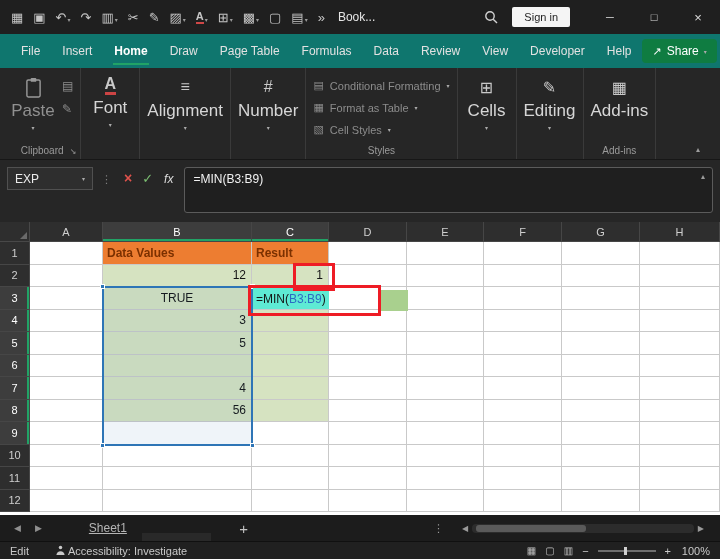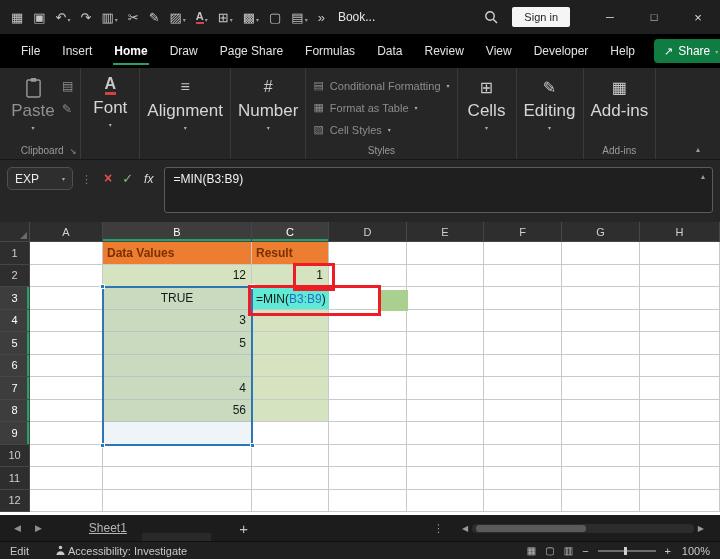--- a/index.html
+++ b/index.html
@@ -20,21 +20,21 @@
   .fc{border-bottom:2px solid #cf4747;font-size:11px;font-weight:bold;}
   .win-title{color:#e6e6e6;font-size:12px;margin-left:8px;white-space:nowrap;}
   .search-btn{margin-left:auto;display:flex;padding:4px;}
   .signin{background:#f5f5f5;color:#1f1f1f;font-size:11px;border:none;border-radius:2px;
           padding:4px 12px;margin:0 18px 0 10px;font-family:inherit;}
   .wincontrols{display:flex;}
   .winbtn{width:44px;height:34px;display:flex;align-items:center;justify-content:center;color:#dcdcdc;font-size:11px;}
   .winbtn.close{font-size:13px;}
 
   
-  .menubar{position:absolute;top:34px;left:0;right:0;height:34px;background:#000000;display:flex;align-items:center;padding-left:10px;gap:8px;}
+  .menubar{position:absolute;top:34px;left:0;right:0;height:34px;background:#0f766e;display:flex;align-items:center;padding-left:10px;}
   #menu-items{display:flex;align-items:center;height:100%;}
   .mitem{position:relative;height:100%;display:flex;align-items:center;padding:0 11px;color:#e2e2e2;font-size:12px;white-space:nowrap;}
   .mitem.active{font-weight:bold;color:#fff;}
   .mitem.active::after{content:"";position:absolute;left:10px;right:10px;bottom:3px;height:2px;background:var(--accent);}
   .share{margin-left:auto;margin-right:10px;display:flex;align-items:center;gap:5px;background:var(--share);
          border:none;border-radius:4px;color:#fff;font-size:12px;padding:5px 10px;font-family:inherit;}
   .share .dd{font-size:6px;}
   .share .sarrow{font-size:11px;}
 
   
@@ -49,21 +49,21 @@
   .minicol{display:flex;flex-direction:column;gap:9px;margin-left:7px;padding-top:3px;color:#8f8f8f;font-size:12px;}
   .glabel{position:absolute;left:0;right:0;bottom:3px;text-align:center;font-size:10px;color:#9b9b9b;}
   .launcher{position:absolute;right:4px;bottom:3px;font-size:8px;color:#9b9b9b;}
   .stylecol{display:flex;flex-direction:column;gap:9px;padding-top:3px;}
   .stylerow{display:flex;align-items:center;gap:6px;color:#8c8c8c;font-size:11px;white-space:nowrap;}
   .sicon{font-size:11px;color:#8c8c8c;}
   .ribbon-collapse{position:absolute;right:20px;bottom:5px;color:#9b9b9b;font-size:8px;}
 
   
   .formulabar{position:absolute;top:160px;left:0;right:0;height:62px;background:#262626;display:flex;align-items:flex-start;padding-top:7px;}
-  .namebox{width:66px;height:23px;margin-left:7px;background:#2e2e2e;border:1px solid #505050;border-radius:5px;
+  .namebox{width:86px;height:23px;margin-left:7px;background:#2e2e2e;border:1px solid #505050;border-radius:0;
            display:flex;align-items:center;padding:0 7px;color:#ececec;font-size:12px;}
   .namebox .dd{margin-left:auto;}
   .fb-dots{color:#808080;font-size:11px;margin:6px 7px 0 8px;}
   .fb-cancel{color:#e0524c;font-size:14px;margin:3px 5px 0;font-weight:bold;}
   .fb-confirm{color:#7cbf72;font-size:13px;margin:4px 5px 0;}
   .fb-fx{color:#dcdcdc;font-style:italic;font-size:12px;margin:5px 6px 0;}
   .fb-input{flex:1;margin:0 7px 0 5px;height:46px;background:#1f1f1f;border:1px solid #5b5b5b;border-radius:3px;
             color:#f2f2f2;font-size:12px;padding:4px 22px 0 8px;position:relative;}
   .fb-expand{position:absolute;top:4px;right:7px;color:#9b9b9b;font-size:8px;}
 
@@ -193,21 +193,21 @@
       <span class="winbtn close">×</span>
     </div>
   </header>
 
   <nav class="menubar">
     <div id="menu-items">
         <span class="mitem">File</span>
         <span class="mitem">Insert</span>
         <span class="mitem active">Home</span>
         <span class="mitem">Draw</span>
-        <span class="mitem">Page Share</span>
+        <span class="mitem">Page Table</span>
         <span class="mitem">Formulas</span>
         <span class="mitem">Data</span>
         <span class="mitem">Review</span>
         <span class="mitem">View</span>
         <span class="mitem">Developer</span>
         <span class="mitem">Help</span>
       </div>
     <button class="share">
       <span class="sarrow">↗</span>
       <span>Share</span>

